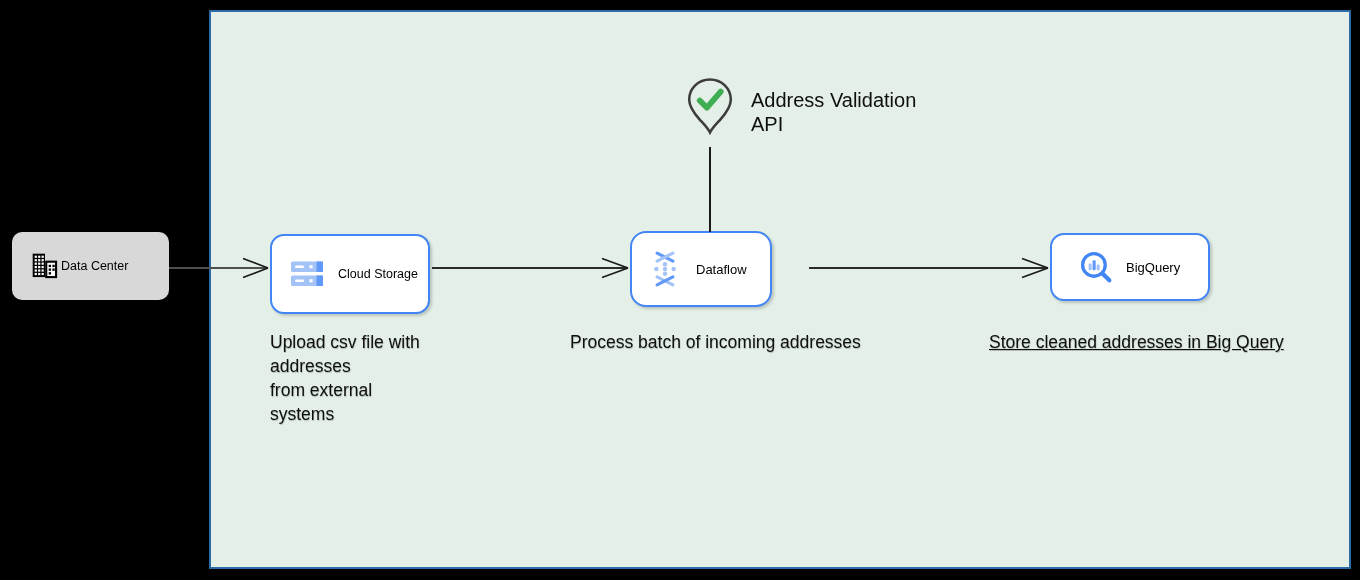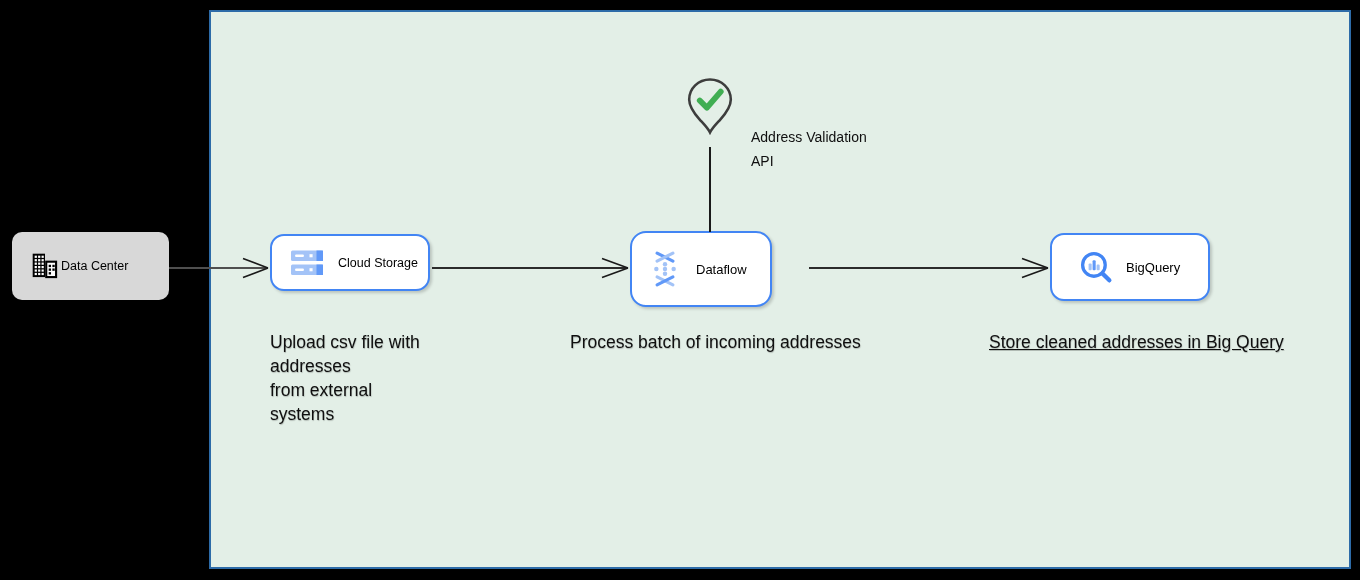--- a/index.html
+++ b/index.html
@@ -22,40 +22,40 @@
     box-shadow:2px 2px 3px rgba(0,0,0,0.18);
   }
   .node-label{font-size:13px;color:#000;white-space:nowrap;}
   #node-data-center{
     left:12px;top:232px;width:157px;height:68px;
     background:var(--dcFill,#d8d8d8);border:none;border-radius:10px;
     padding-left:17px;
     box-shadow:2px 2px 3px rgba(0,0,0,0.35);
   }
   #node-data-center .node-label{font-size:12.5px;}
-  #node-cloud-storage{left:270px;top:234px;width:160px;height:57px;padding-left:17px;gap:13px;}
+  #node-cloud-storage{left:270px;top:234px;width:160px;height:80px;padding-left:17px;gap:13px;}
   #node-cloud-storage .node-label{font-size:12.5px;}
   #node-dataflow{left:630px;top:231px;width:142px;height:76px;border-radius:16px;padding-left:14px;gap:12px;}
   #node-bigquery{left:1050px;top:233px;width:160px;height:68px;padding-left:26px;gap:11px;}
   .arrow{position:absolute;top:250px;height:36px;}
   .arrow .shaft{stroke:var(--arrowColor,#2b2b2b);stroke-width:1.8;}
   .arrow .shaft-dark-bg{stroke:var(--arrowOnBlack,#4f4f4f);stroke-width:1.8;}
   .arrow .head{stroke:#1a1a1a;stroke-width:1.7;fill:none;}
   #connector-validation{position:absolute;left:709px;top:147px;width:2px;height:85px;background:#1a1a1a;}
   .caption{
     position:absolute;top:330px;font-size:17.5px;line-height:24px;
     color:var(--textColor,#0f0f0f);white-space:pre-line;
     text-shadow:0.5px 1px 1px rgba(0,0,0,0.22);
   }
   #caption-upload{left:270px;width:220px;}
   #caption-process{left:570px;}
   #caption-store{left:989px;text-decoration:underline;}
   #address-validation-label{
-    position:absolute;left:751px;top:88px;font-size:14px;line-height:24px;
-    color:var(--textColor,#0f0f0f);white-space:pre-line;margin-top:37px;
+    position:absolute;left:751px;top:88px;font-size:20px;line-height:24px;
+    color:var(--textColor,#0f0f0f);white-space:pre-line;
   }
   #pin{position:absolute;left:686px;top:77px;}
   .pin-outline{fill:none;stroke:var(--pinOutline,#3d3d3d);stroke-width:1.5;}
   .check{fill:none;stroke:var(--checkGreen,#3fae52);stroke-width:3.4;stroke-linecap:round;stroke-linejoin:round;}
   .gcp-mid{fill:var(--gcpBlueMid,#6199f8);}
   .gcp-light{fill:var(--gcpBlueLight,#a3c3f7);}
   .df-dark{stroke:var(--gcpBlueMid,#5286ec);stroke-width:3;stroke-linecap:round;fill:none;}
   .df-light{stroke:var(--gcpBlueLight,#a3c3f7);stroke-width:3;stroke-linecap:round;fill:none;}
   .bq-ring{fill:none;stroke:var(--gcpBlue,#4285f4);stroke-width:3.2;}
   .bq-handle{stroke:var(--gcpBlue,#4285f4);stroke-width:4.2;stroke-linecap:round;}

